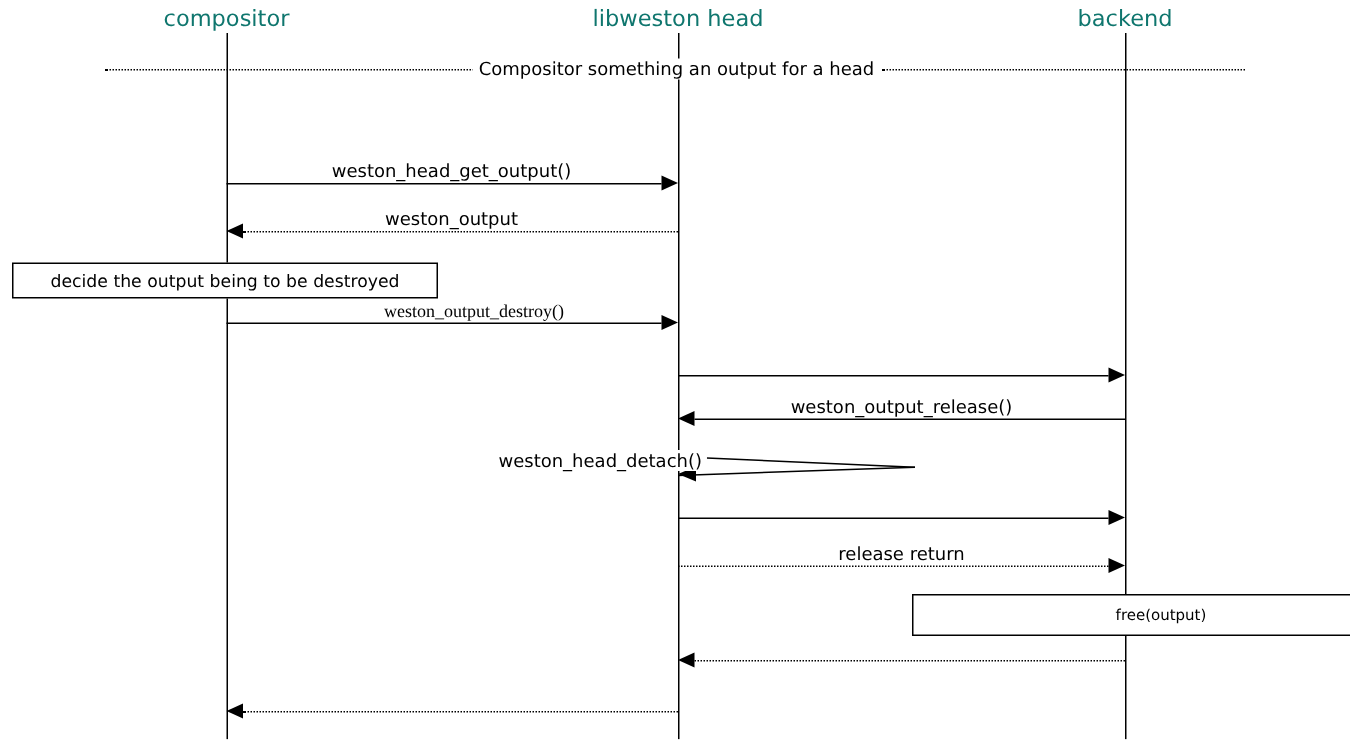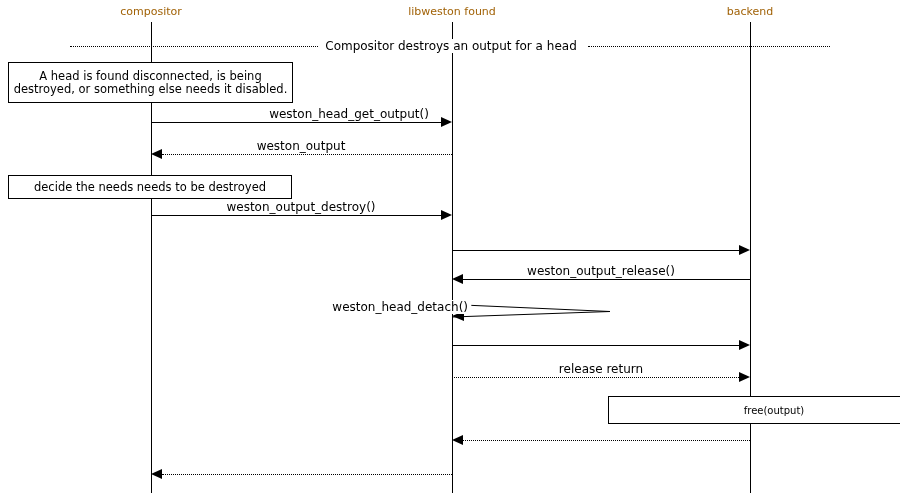--- a/index.html
+++ b/index.html
@@ -15,24 +15,24 @@
   #diagram-root {
     position: relative;
     width: 900px;
     height: 493px;
     background: #ffffff;
     overflow: hidden;
   }
   .lifeline-header {
     position: absolute;
     transform: translateX(-50%);
-    font-size: 11px;
+    font-size: 15px;
     line-height: 14px;
     white-space: nowrap;
-    color: #a16207;
+    color: #0f766e;
     text-align: center;
   }
   .lifeline-line {
     position: absolute;
     width: 1px;
     background: #000000;
   }
   .divider-label {
     position: absolute;
     transform: translateX(-50%);
@@ -107,50 +107,47 @@
   .self-loop svg {
     display: block;
   }
 </style>
 </head>
 <body>
 
 <div id="diagram-root">
 
   <div class="lifeline-header" style="left:151px; top:5px;">compositor</div>
-  <div class="lifeline-header" style="left:452px; top:5px;">libweston found</div>
+  <div class="lifeline-header" style="left:452px; top:5px;">libweston head</div>
   <div class="lifeline-header" style="left:750px; top:5px;">backend</div>
 
   <div class="lifeline-line" style="left:151px; top:22px; height:471px;"></div>
   <div class="lifeline-line" style="left:452px; top:22px; height:471px;"></div>
   <div class="lifeline-line" style="left:750px; top:22px; height:471px;"></div>
 
   <div class="divider-line" style="left:70px; top:46px; width:248px;"></div>
-  <div class="divider-label" style="left:451px; top:39px;">Compositor destroys an output for a head</div>
+  <div class="divider-label" style="left:451px; top:39px;">Compositor something an output for a head</div>
   <div class="divider-line" style="left:588px; top:46px; width:242px;"></div>
 
-  <div class="note-box" style="left:8px; top:62px; width:285px; height:41px;">
-    <span class="note-text">A head is found disconnected, is being destroyed, or something else needs it disabled.</span>
-  </div>
 
   <div class="msg-line" style="left:151px; top:122px; width:290px;"></div>
   <div class="arrow-head right" style="left:441px; top:117px;"></div>
-  <div class="msg-label" style="left:301px; top:107px;margin-left:48px;">weston_head_get_output()</div>
+  <div class="msg-label" style="left:301px; top:107px;">weston_head_get_output()</div>
 
   <div class="msg-line dotted" style="left:162px; top:154px; width:290px;"></div>
   <div class="arrow-head left" style="left:151px; top:149px;"></div>
   <div class="msg-label" style="left:301px; top:139px;">weston_output</div>
 
   <div class="note-box" style="left:8px; top:175px; width:284px; height:24px;">
-    <span class="note-text">decide the needs needs to be destroyed</span>
+    <span class="note-text">decide the output being to be destroyed</span>
   </div>
 
   <div class="msg-line" style="left:151px; top:215px; width:290px;"></div>
   <div class="arrow-head right" style="left:441px; top:210px;"></div>
-  <div class="msg-label" style="left:301px; top:200px;">weston_output_destroy()</div>
+  <div class="msg-label" style="left:316px; top:200px;font-family:Liberation Serif, serif;">weston_output_destroy()</div>
 
   <div class="msg-line" style="left:452px; top:250px; width:287px;"></div>
   <div class="arrow-head right" style="left:739px; top:245px;"></div>
 
   <div class="msg-line" style="left:463px; top:279px; width:287px;"></div>
   <div class="arrow-head left" style="left:452px; top:274px;"></div>
   <div class="msg-label" style="left:601px; top:264px;text-align:right;">weston_output_release()</div>
 
   <div class="self-loop" style="left:452px; top:300px;">
     <svg width="165" height="26" viewBox="0 0 165 26">

